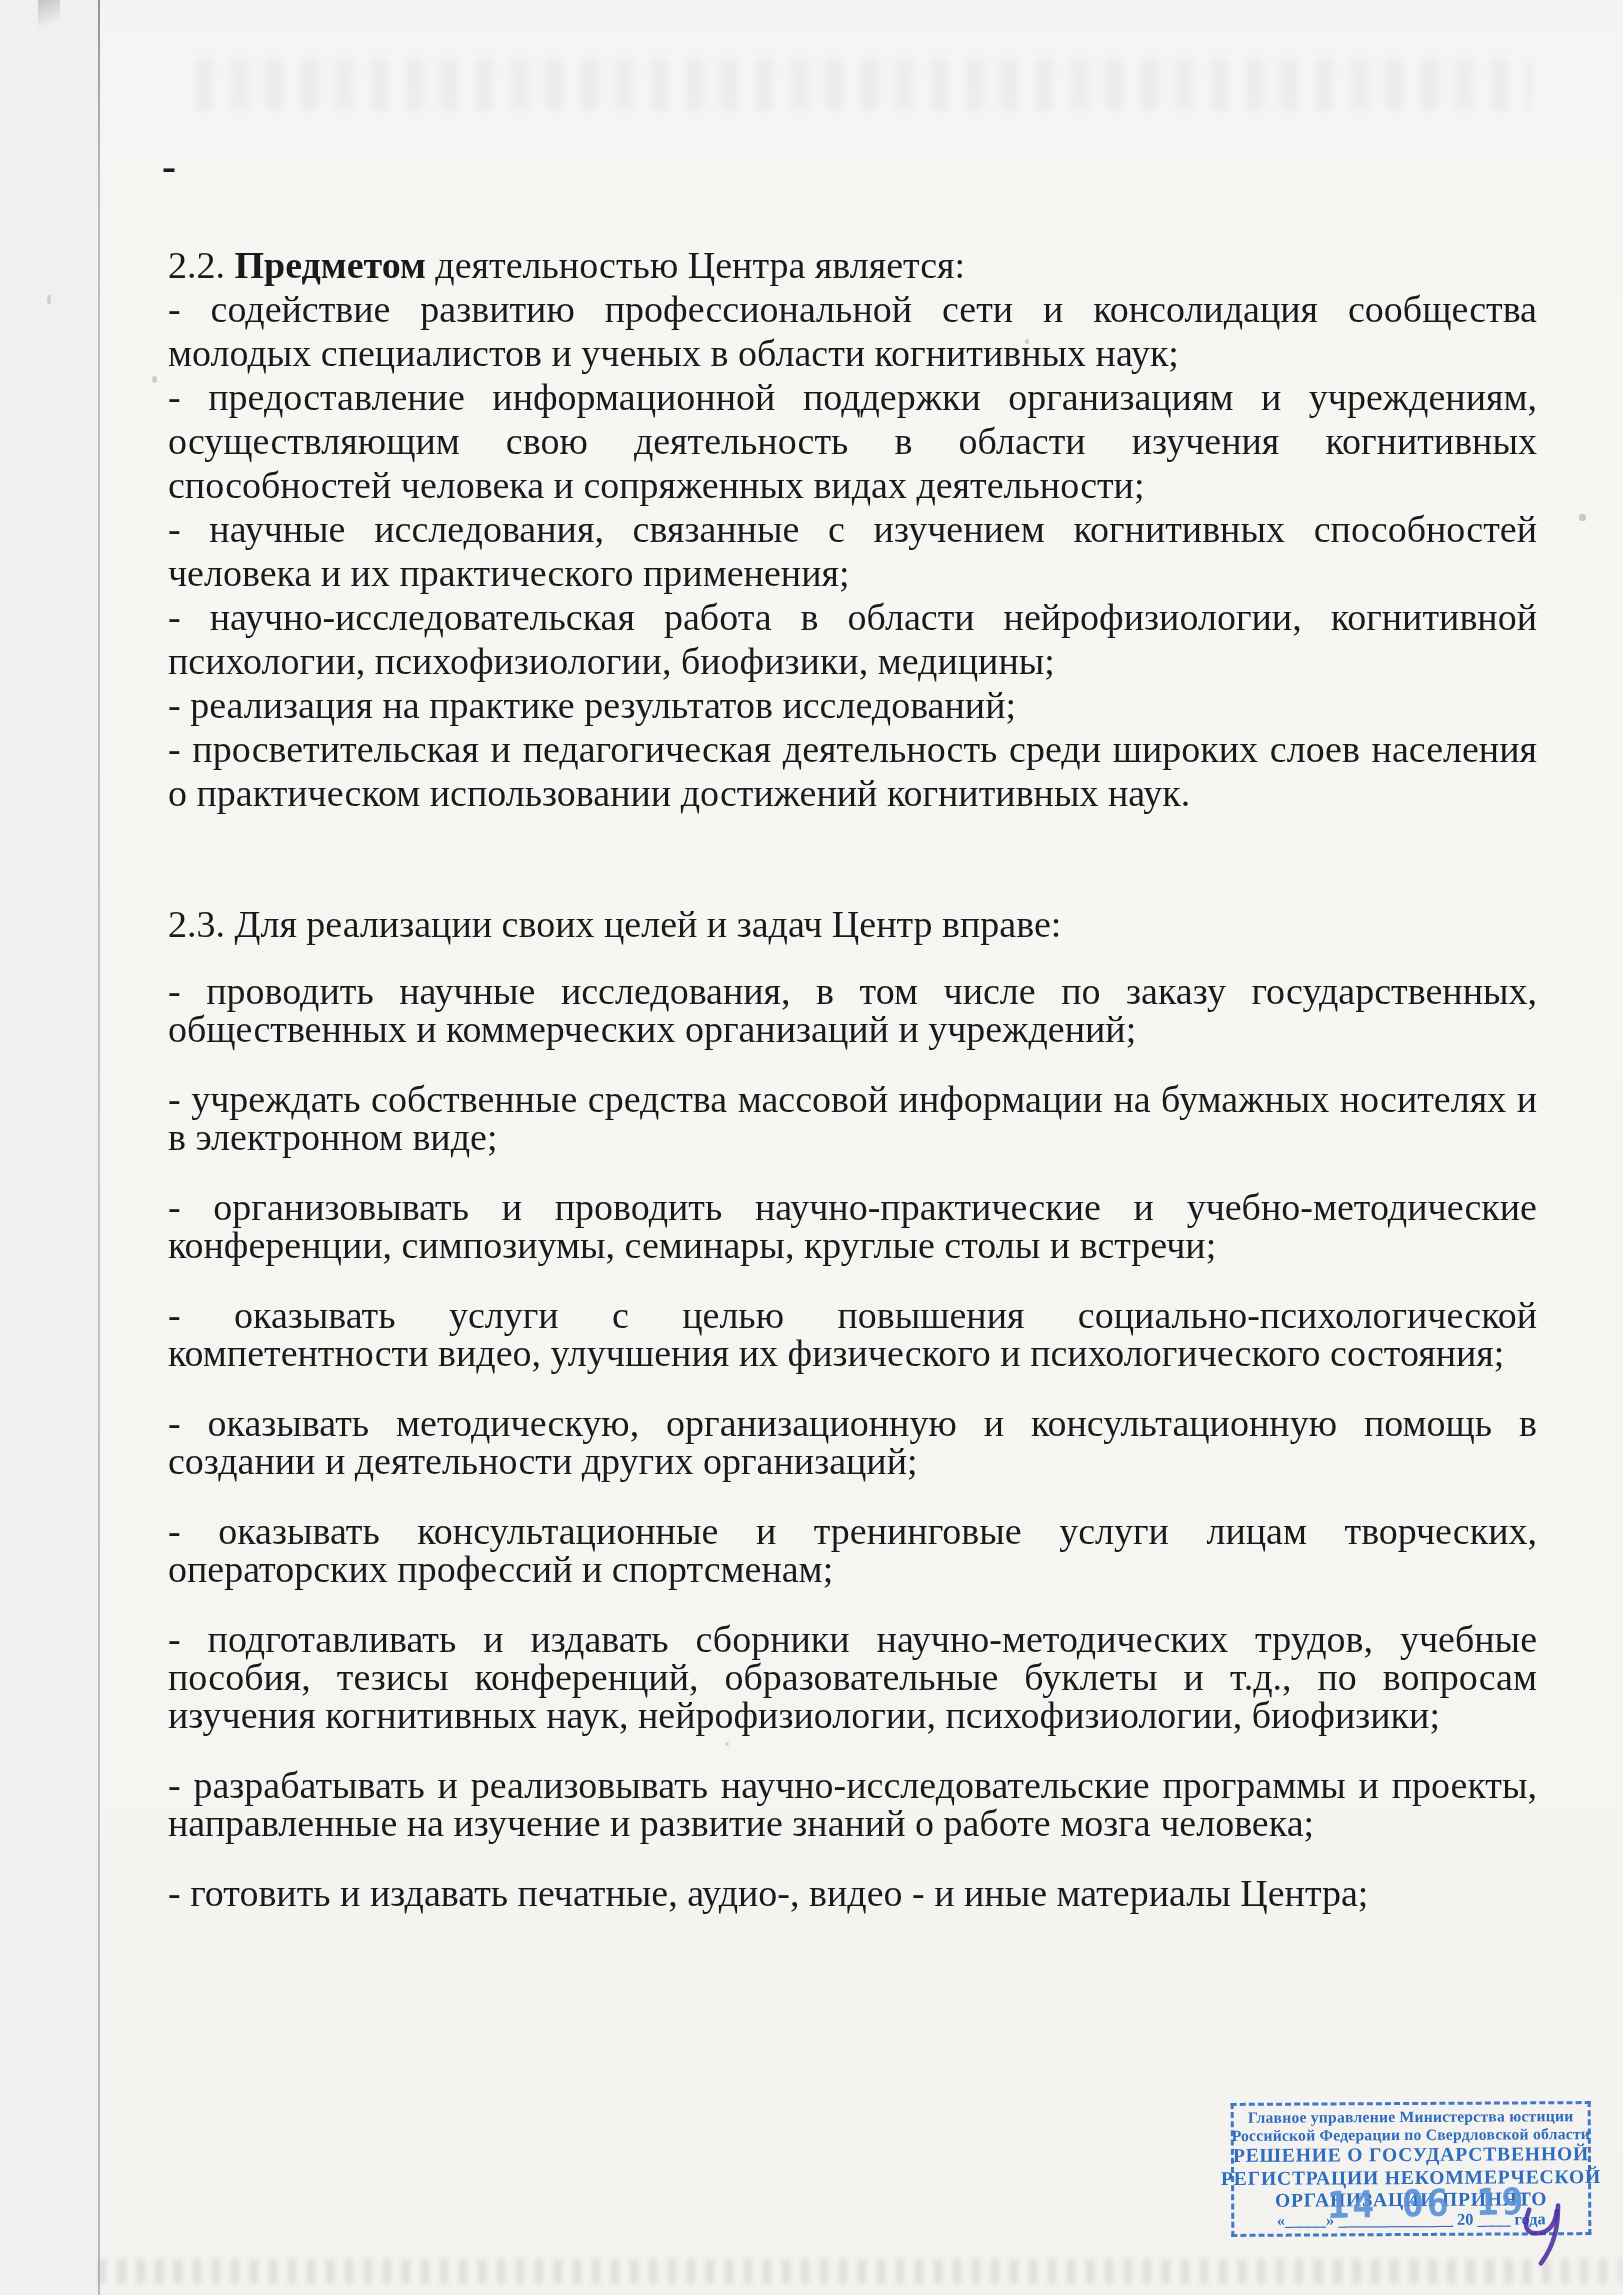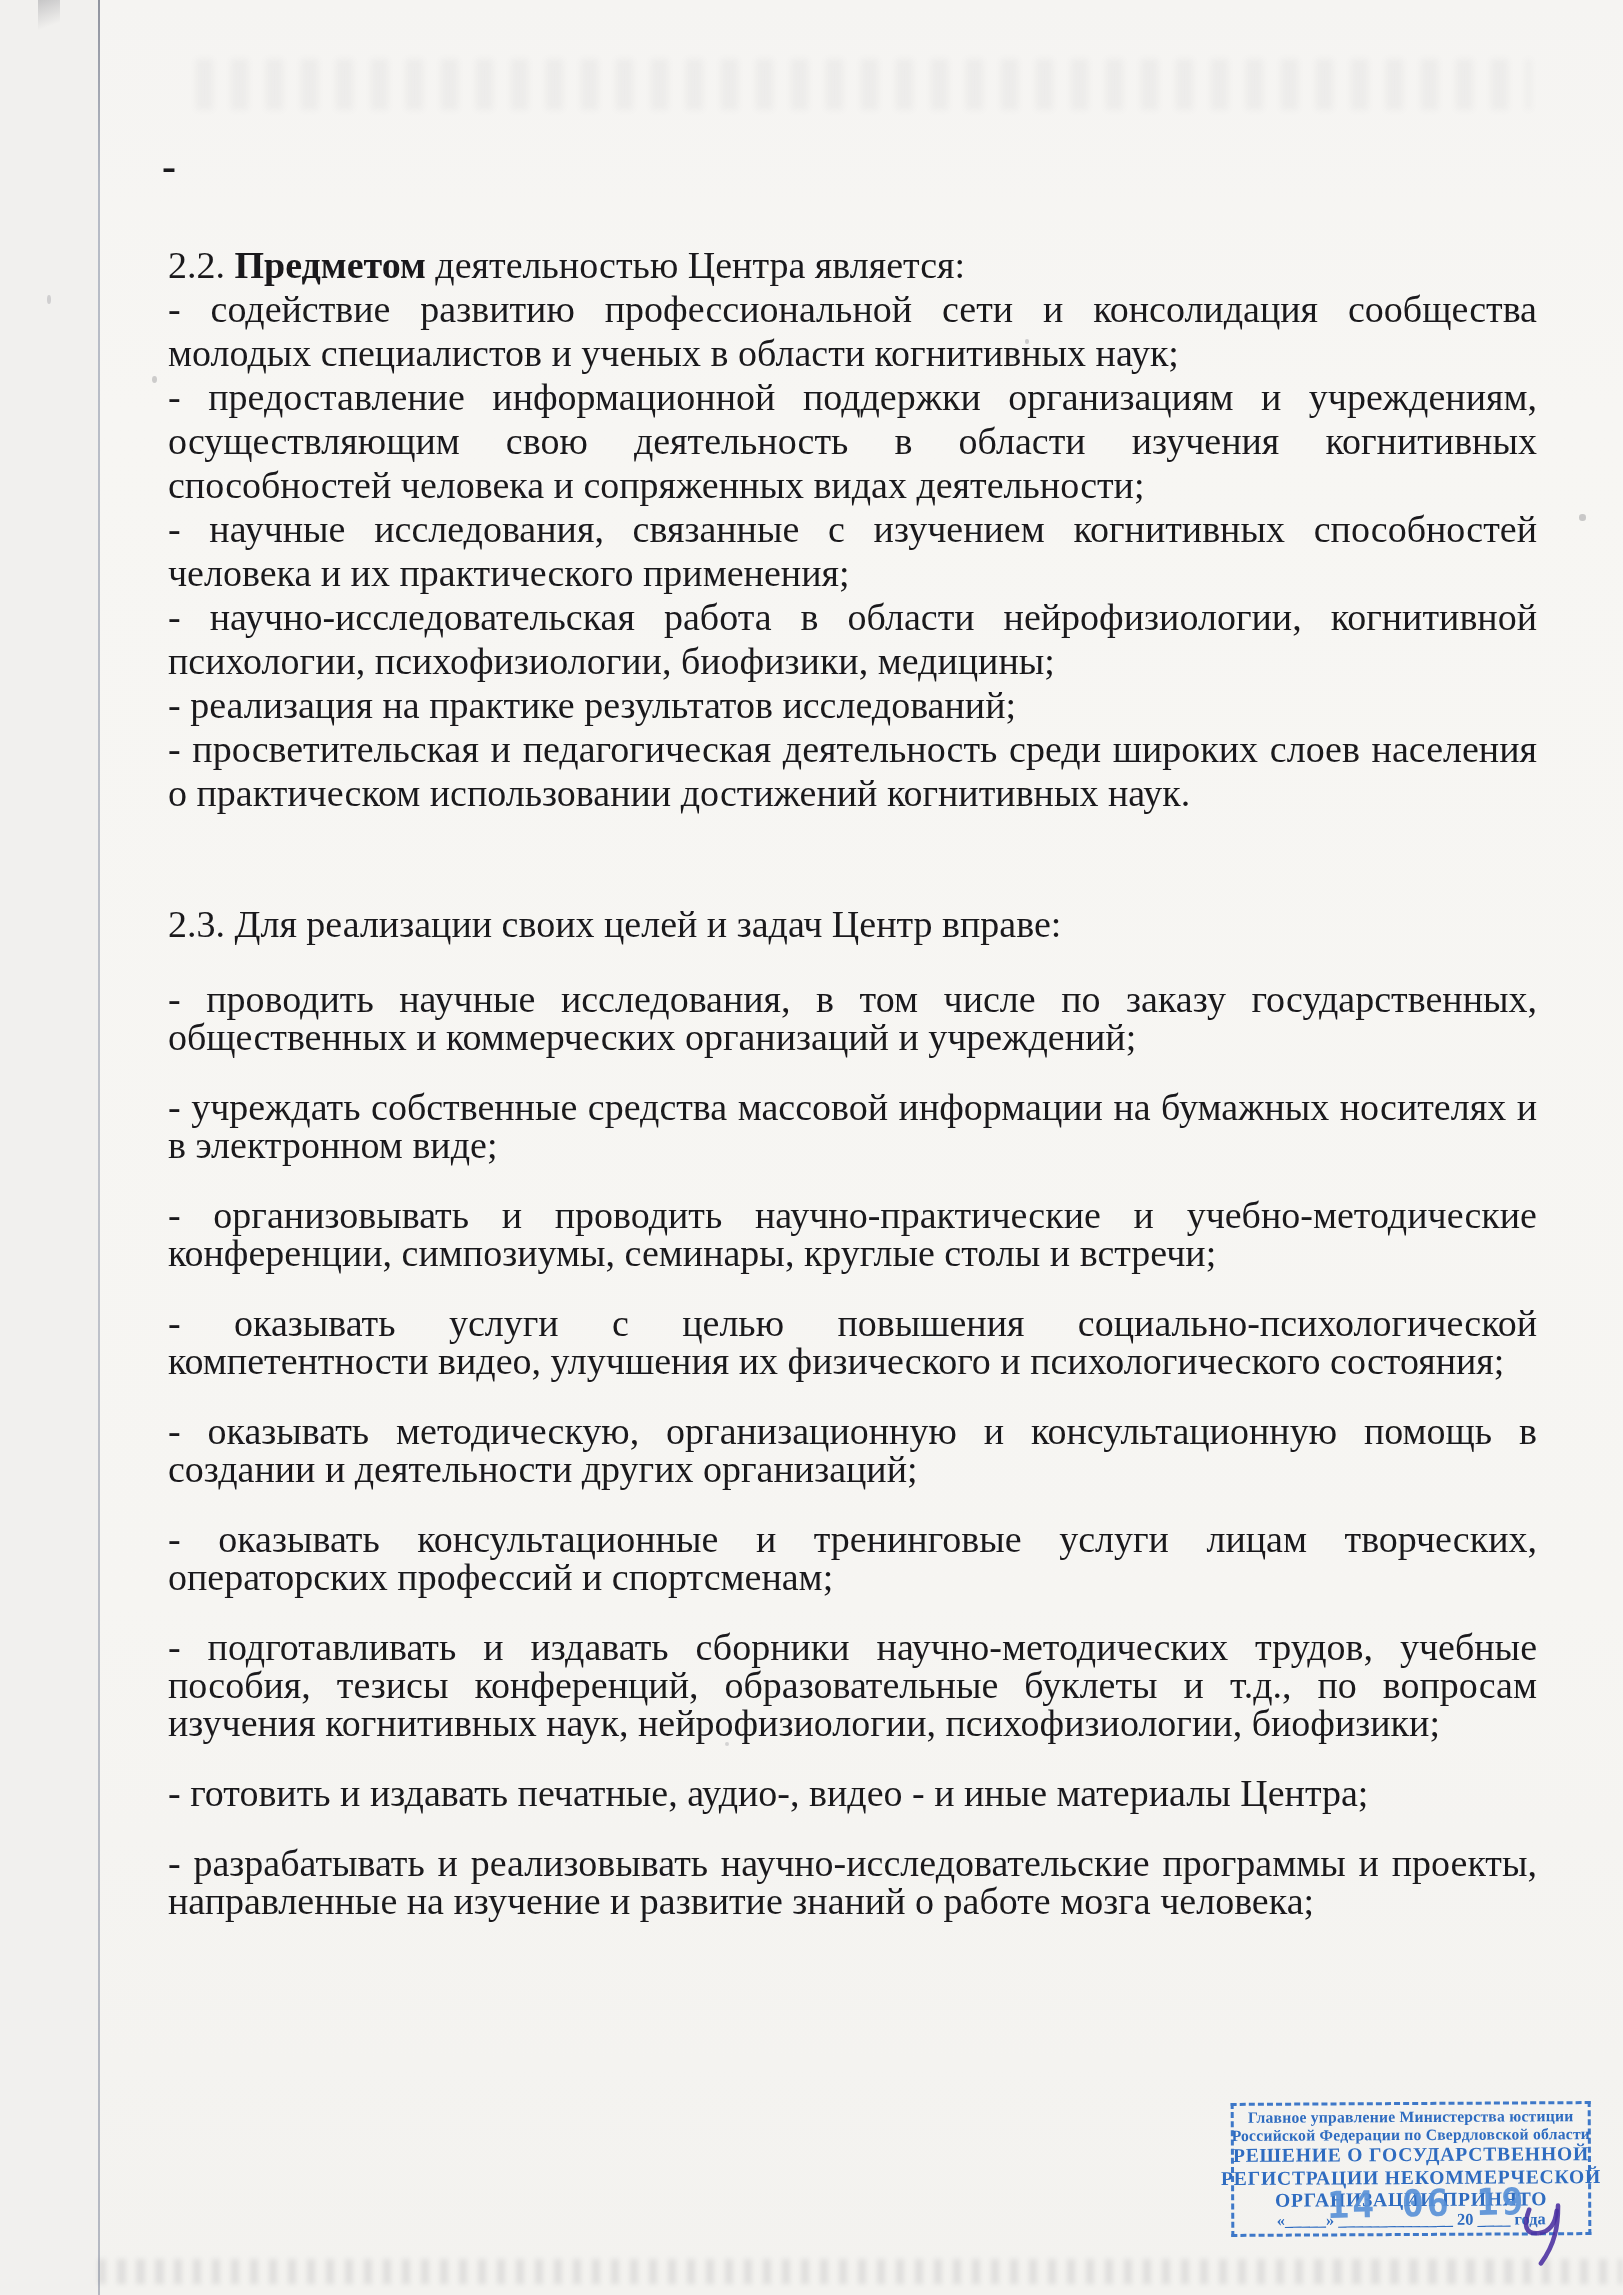--- a/index.html
+++ b/index.html
@@ -32,21 +32,21 @@
     position: absolute; left: 162px; top: 145px;
     font-size: 42px; font-weight: bold; line-height: 42px;
   }
   
   .s22 { position: absolute; left: 168px; top: 243px; width: 1369px; }
   .s22 p { margin: 0; font-size: 38px; line-height: 44px; text-align: justify; }
   .s22 p.heading { text-align: left; }
   .bold { font-weight: bold; text-align: center; }
 
   .s23 { position: absolute; left: 168px; top: 902px; width: 1369px; }
-  .s23 p.heading23 { margin: 0 0 34px 0; font-size: 38px; line-height: 44px; text-align: left; }
+  .s23 p.heading23 { margin: 0 0 26px 0; font-size: 38px; line-height: 44px; text-align: left; }
   .s23 p.item { margin: 16px 0 32px 0; font-size: 38px; line-height: 38px; text-align: justify; }
 
   
   .stamp {
     position: absolute; left: 1231px; top: 2102px; width: 360px; height: 134px;
     box-sizing: border-box;
     border: 3.3px dashed #3e78c8;
     padding: 3.3px 5.2px;
     display: flex; flex-direction: column; justify-content: space-between; align-items: center;
     text-align: center;
@@ -116,22 +116,22 @@
 
   <div class="s23">
     <p class="heading23">2.3. Для реализации своих целей и задач Центр вправе:</p>
     <p class="item">- проводить научные исследования, в том числе по заказу государственных, общественных и коммерческих организаций и учреждений;</p>
     <p class="item">- учреждать собственные средства массовой информации на бумажных носителях и в электронном виде;</p>
     <p class="item">- организовывать и проводить научно-практические и учебно-методические конференции, симпозиумы, семинары, круглые столы и встречи;</p>
     <p class="item">- оказывать услуги с целью повышения социально-психологической компетентности видео, улучшения их физического и психологического состояния;</p>
     <p class="item">- оказывать методическую, организационную и консультационную помощь в создании и деятельности других организаций;</p>
     <p class="item">- оказывать консультационные и тренинговые услуги лицам творческих, операторских профессий и спортсменам;</p>
     <p class="item">- подготавливать и издавать сборники научно-методических трудов, учебные пособия, тезисы конференций, образовательные буклеты и т.д., по вопросам изучения когнитивных наук, нейрофизиологии, психофизиологии, биофизики;</p>
+    <p class="item">- разрабатывать и реализовывать научно-исследовательские программы и проекты, направленные на изучение и развитие знаний о работе мозга человека;</p>
     <p class="item">- готовить и издавать печатные, аудио-, видео - и иные материалы Центра;</p>
-    <p class="item">- разрабатывать и реализовывать научно-исследовательские программы и проекты, направленные на изучение и развитие знаний о работе мозга человека;</p>
   </div>
 
   <div class="stamp">
     <div class="st-sm">Главное управление Министерства юстиции</div>
     <div class="st-sm">Российской Федерации по Свердловской области</div>
     <div class="st-lg">РЕШЕНИЕ О ГОСУДАРСТВЕННОЙ</div>
     <div class="st-lg">РЕГИСТРАЦИИ НЕКОММЕРЧЕСКОЙ</div>
     <div class="st-lg">ОРГАНИЗАЦИИ ПРИНЯТО</div>
     <div class="st-date">«_____»  ______________ 20 ____ года</div>
   </div>

